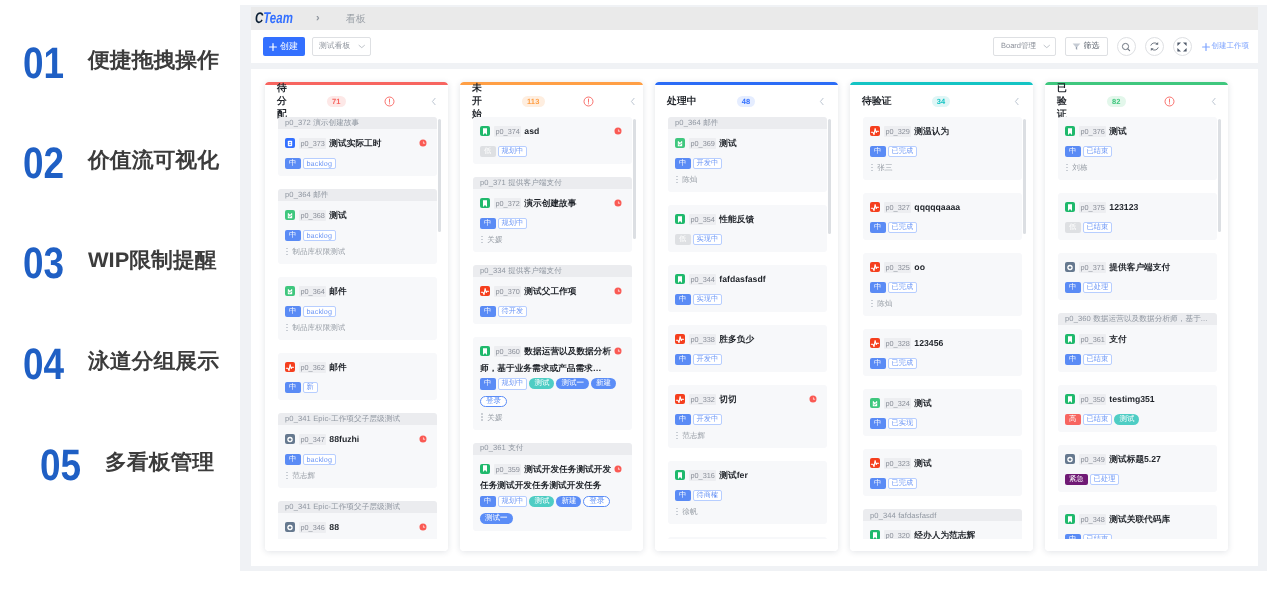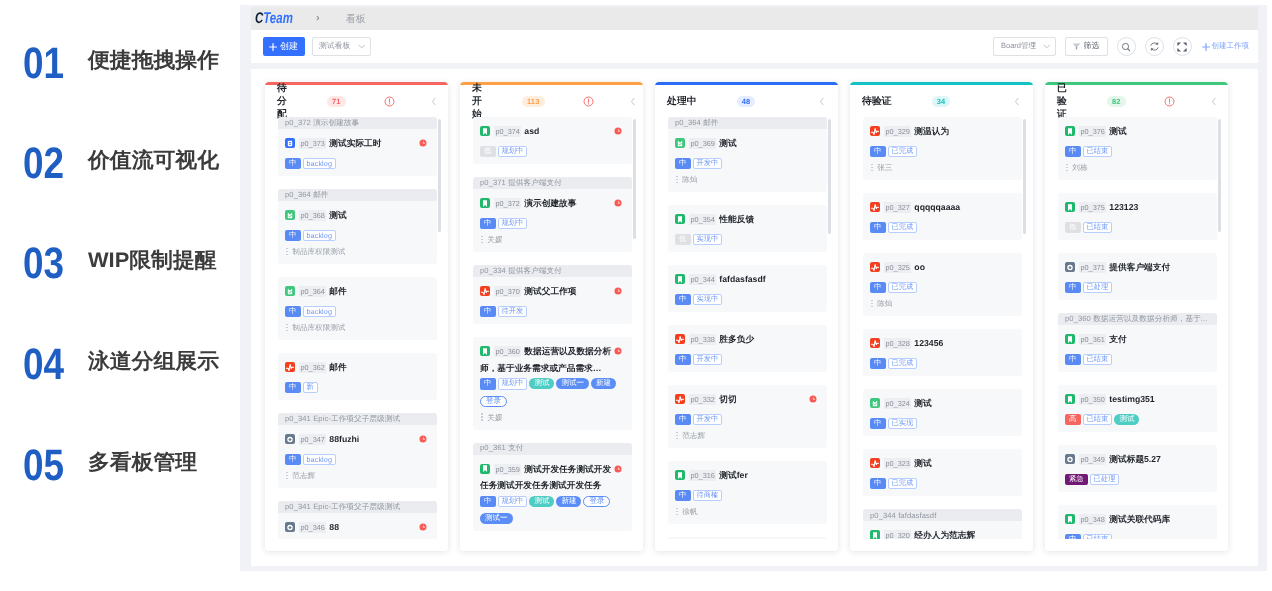--- a/index.html
+++ b/index.html
@@ -125,21 +125,21 @@
         <div class="feat-label" style="top: 8px;">价值流可视化</div>
       </div>
       <div class="feat" style="top: 242px;">
         <div class="feat-num" style="top: 0px;">03</div>
         <div class="feat-label" style="top: 8px;">WIP限制提醒</div>
       </div>
       <div class="feat" style="top: 343px;">
         <div class="feat-num" style="top: 0px;">04</div>
         <div class="feat-label" style="top: 8px;">泳道分组展示</div>
       </div>
-      <div class="feat" style="top: 444px;">
+      <div class="feat" style="top: 444px; margin-left: 17px;">
         <div class="feat-num" style="top: 0px;">05</div>
         <div class="feat-label" style="top: 8px;">多看板管理</div>
       </div>
     </div>
   <div class="panel">
     <div class="crumbbar">
       <span class="logo"><span class="c">C</span><span class="team">Team</span></span>
       <span class="crumb-sep">›</span>
       <span class="crumb-text">看板</span>
     </div>

